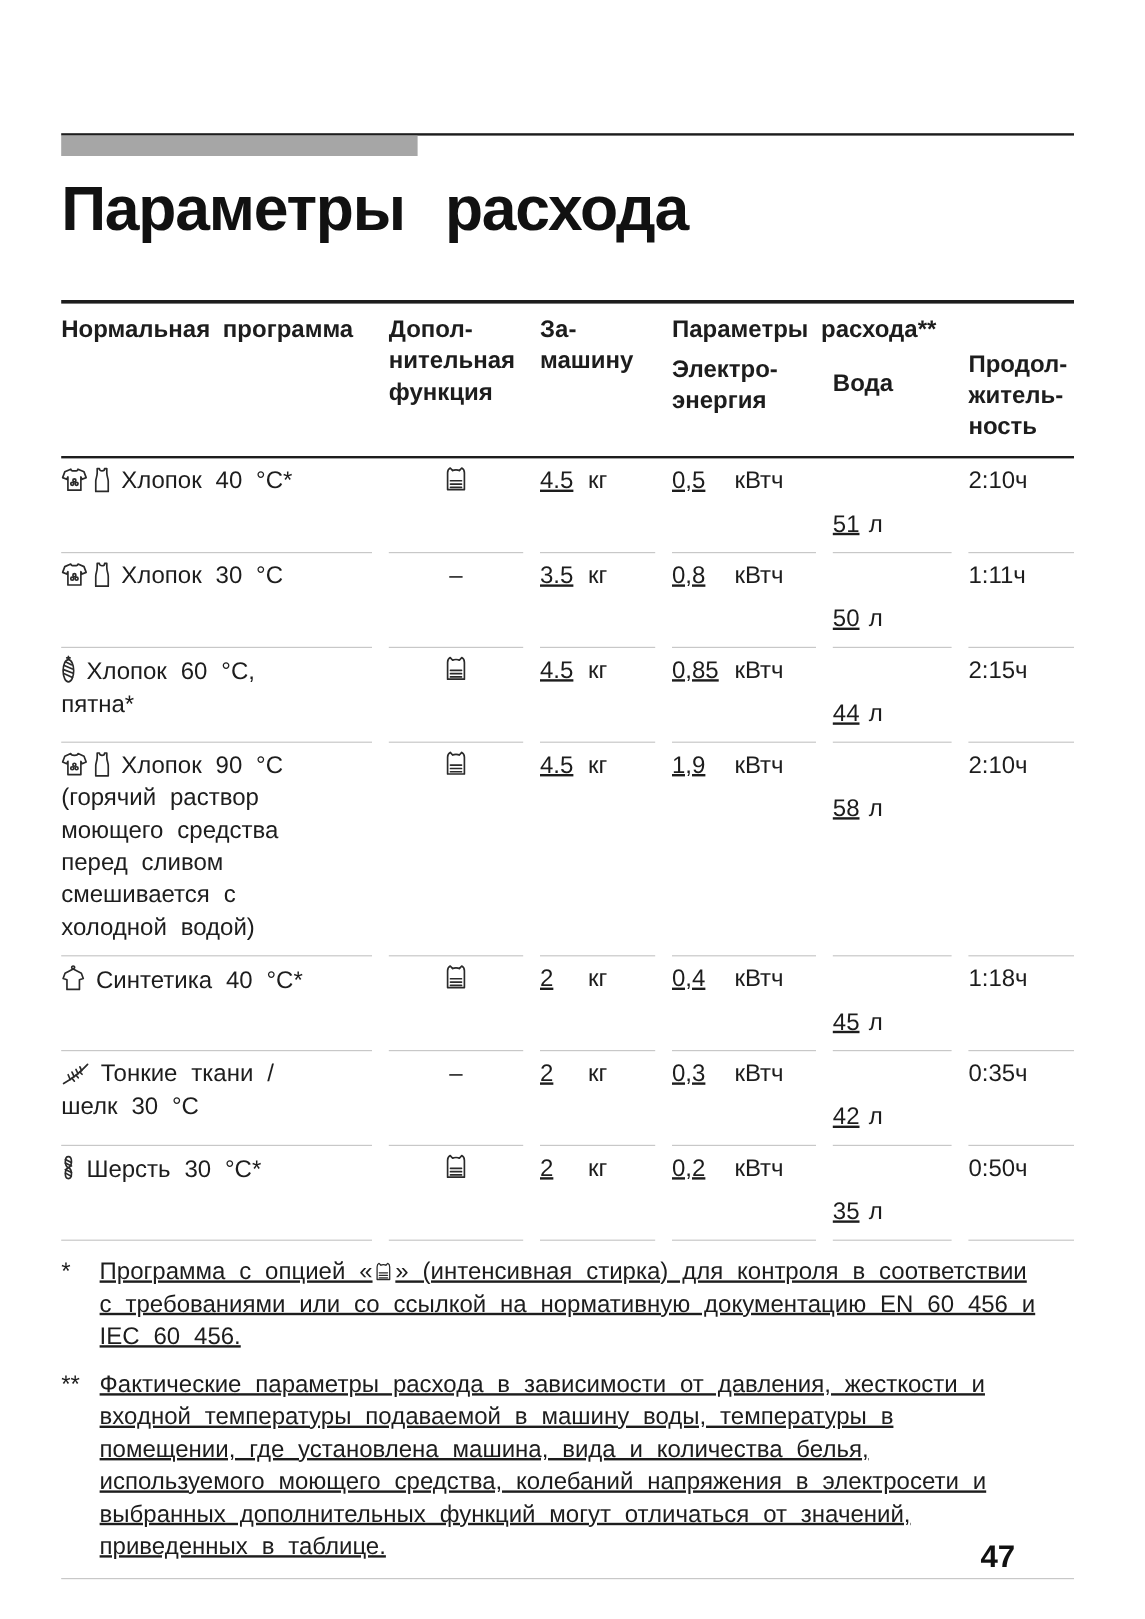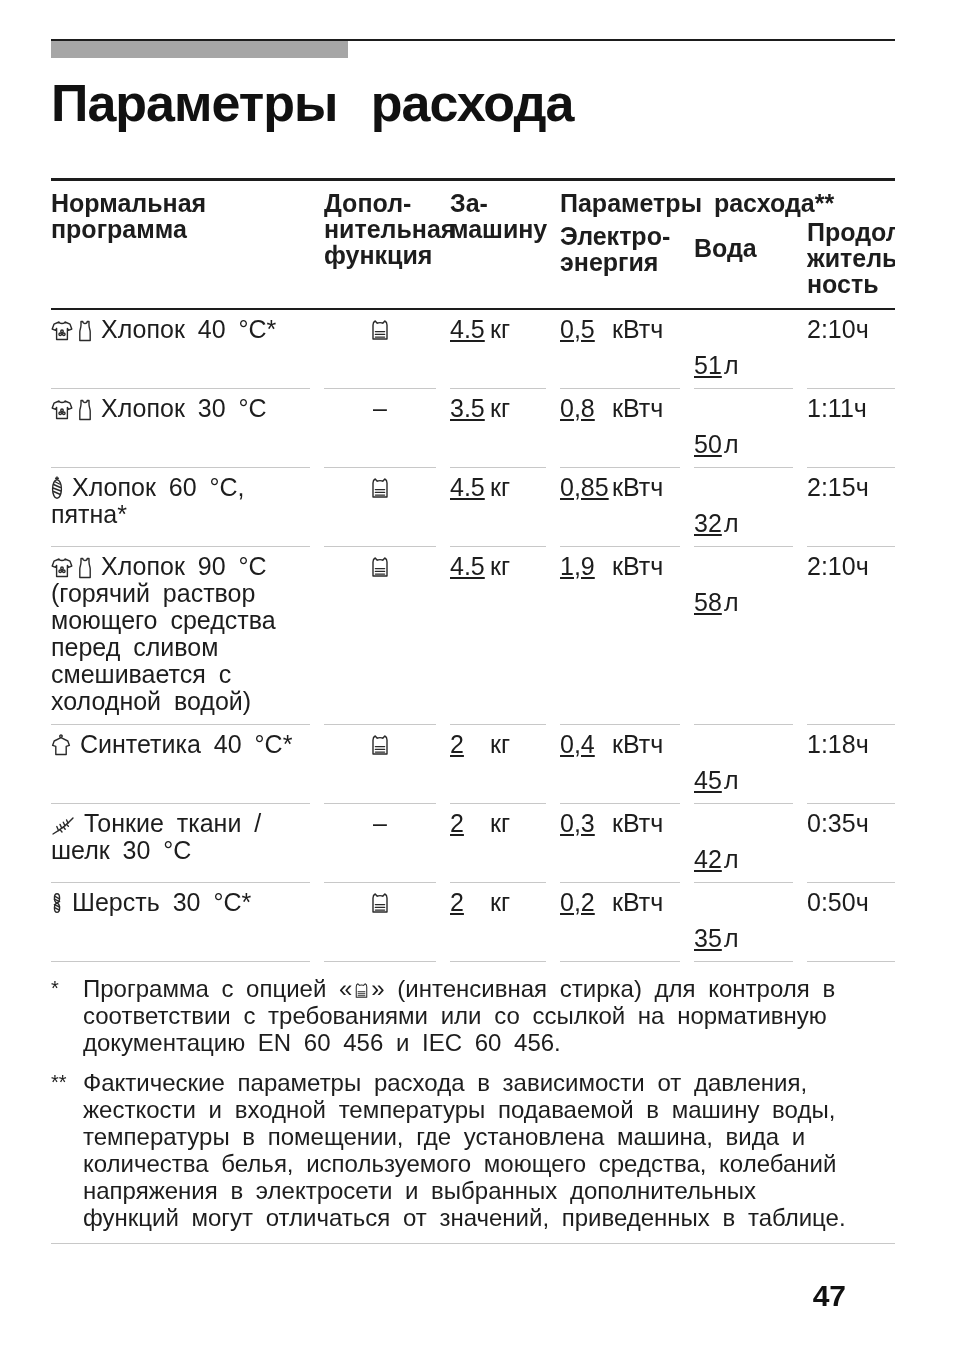--- a/index.html
+++ b/index.html
@@ -1,32 +1,32 @@
 <!DOCTYPE html>
 <html><head>
 <meta charset="utf-8">
 <style>
   html,body{margin:0;padding:0;background:#ffffff;}
   .page{
     position:relative;
     width:895px;height:1349px;
     box-sizing:border-box;
-    padding:39px 49px 0 51px;
+    padding:111px 49px 0 51px;
     font-family:"Liberation Sans","DejaVu Sans",sans-serif;
     color:#1d1d1d;
     overflow:hidden;
   }
   .top-rule{border-top:2px solid #1d1d1d;width:854px;}
   .gray-bar{width:297px;height:17px;background:#a6a6a6;}
   h1.title{
     margin:16px 0 0 0;
     font-size:52px;line-height:58px;font-weight:bold;
     letter-spacing:-1px;word-spacing:20px;color:#111;
   }
-  .ctable{margin-top:46px;width:849px;font-size:25px;}
+  .ctable{margin-top:46px;width:849px;font-size:20px;}
   .grid6{display:grid;grid-template-columns:259px 112px 96px 120px 99px 93px;column-gap:14px;}
   .thead{border-top:3px solid #1d1d1d;border-bottom:2px solid #1d1d1d;padding:9px 0 11px 0;}
   .thead .hc{font-weight:bold;line-height:26px;white-space:pre-line;word-spacing:5px;}
   .h-program{grid-column:1;grid-row:1 / span 2;}
   .h-function{grid-column:2;grid-row:1 / span 2;}
   .h-load{grid-column:3;grid-row:1 / span 2;}
   .h-group{grid-column:4 / 7;grid-row:1;}
   .h-energy{grid-column:4;grid-row:2;margin-top:7px;}
   .h-water{grid-column:5;grid-row:2;margin-top:19px;}
   .h-duration{grid-column:6;grid-row:2;margin-top:3px;}
@@ -43,26 +43,26 @@
   .num{display:inline-block;text-decoration:underline;}
   .load-cell{padding-left:5px;}
   .load-cell .num{width:40px;}
   .energy-cell{padding-left:8px;}
   .energy-cell .num{width:52px;}
   .water-cell{padding-left:6px;}
   .water-cell .num{width:30px;margin-top:36px;}
   .icon{stroke:#2a2a2a;fill:none;stroke-width:1.4;stroke-linejoin:round;stroke-linecap:round;}
   .footnote{display:flex;margin-top:13px;width:849px;}
   .fn-marker{width:32px;flex:0 0 32px;font-size:20px;line-height:27px;}
-  .fn-text{margin:0;width:780px;font-size:24px;line-height:27px;word-spacing:6px;}
+  .fn-text{margin:0;width:780px;font-size:20px;line-height:27px;word-spacing:6px;text-decoration:underline;}
   .fn-text svg{vertical-align:-2px;margin:0 2px;}
   .bottom-rule{margin-top:12px;border-top:1px solid #c8c8c8;width:854px;}
   .page-number{
     position:absolute;right:49px;bottom:36px;
-    font-size:30px;font-weight:bold;color:#111;
+    font-size:26px;font-weight:bold;color:#111;
   }
 </style>
 </head>
 <body>
 
 <svg width="0" height="0" style="position:absolute">
   <defs>
     <g id="ic-soiled-shirt">
       <path d="M8 2 L3 4.2 L1.2 9 L4.6 10.4 L5.6 8.4 L5.6 19.5 L16.4 19.5 L16.4 8.4 L17.4 10.4 L20.8 9 L19 4.2 L14 2 C14 3.9 8 3.9 8 2 Z"></path>
       <circle class="fill" cx="11" cy="11.3" r="1.25"></circle>
@@ -160,21 +160,21 @@
             <svg class="icon" width="12" height="24" viewBox="0 0 12 24">
               <use href="#ic-corn-cob"></use>
             </svg>
           </span><span>Хлопок 60 °C,
 пятна*</span></div>
       <div class="cell func-cell"><svg class="icon" width="20" height="22" viewBox="0 0 20 22">
             <use href="#ic-intensive-shirt"></use>
           </svg></div>
       <div class="cell load-cell"><span class="num">4.5</span><span>кг</span></div>
       <div class="cell energy-cell"><span class="num">0,85</span><span>кВтч</span></div>
-      <div class="cell water-cell"><span class="num">32</span><span>л</span></div>
+      <div class="cell water-cell"><span class="num">44</span><span>л</span></div>
       <div class="cell">2:15ч</div>
     </div>
 
     <div class="trow grid6">
       <div class="cell prog-cell"><span class="prog-icons">
             <svg class="icon" width="22" height="22" viewBox="0 0 22 22">
               <use href="#ic-soiled-shirt"></use>
             </svg>
             <svg class="icon" width="14" height="22" viewBox="0 0 14 22">
               <use href="#ic-undershirt"></use>

